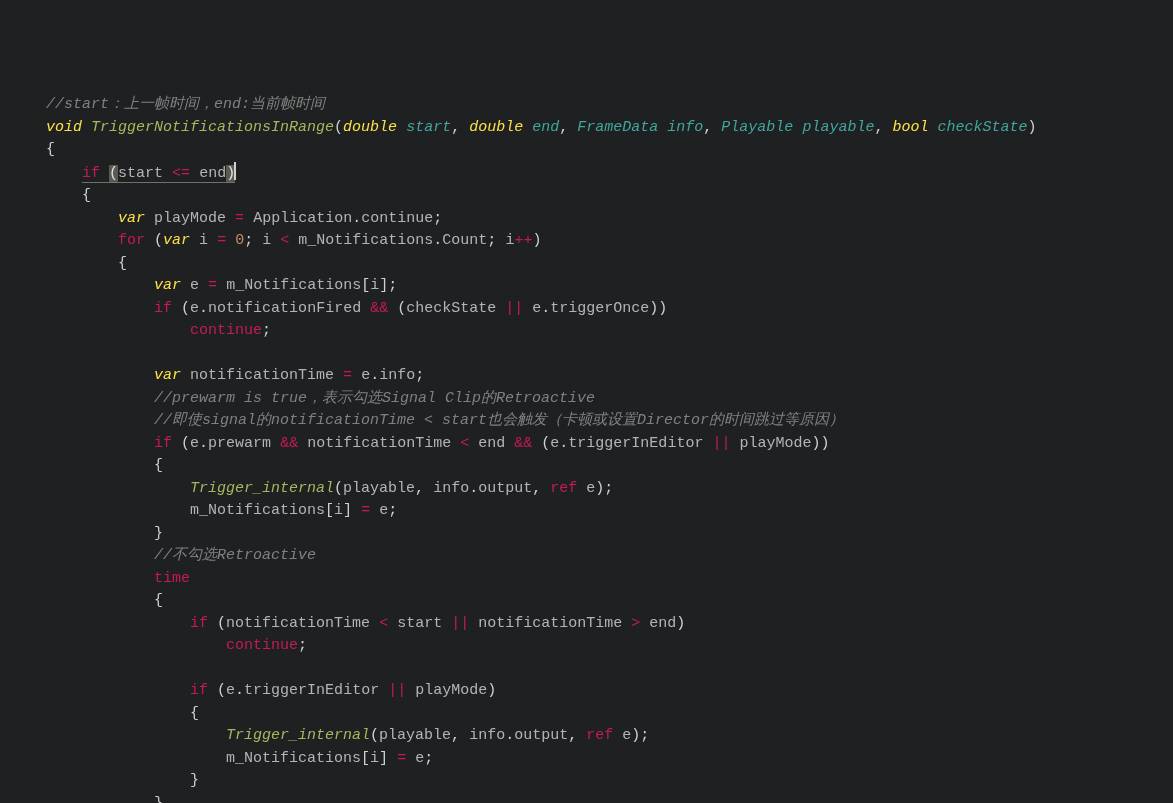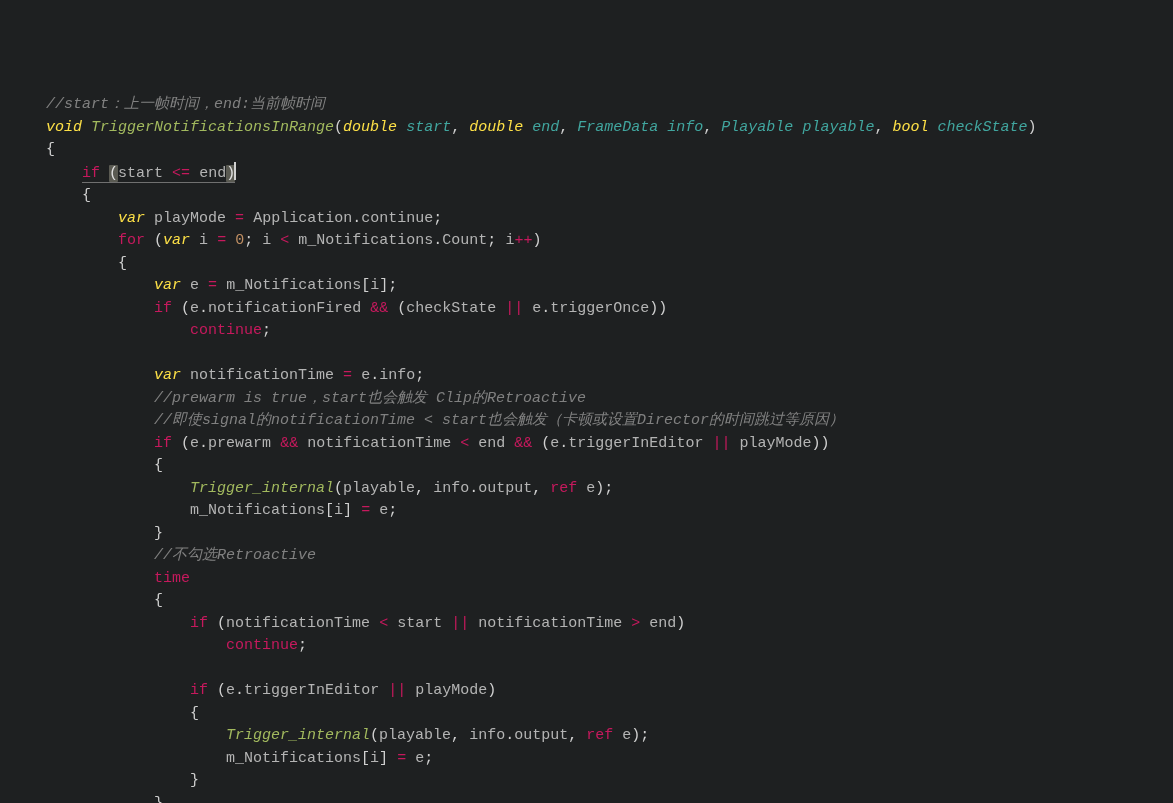--- a/index.html
+++ b/index.html
@@ -49,21 +49,21 @@
 <span><span>        </span><span class="underline-run"><span class="c-keyword2">if</span> <span class="c-paren-hl">(</span><span>start</span> <span class="c-op">&lt;=</span> <span>end</span><span class="c-paren-hl">)</span></span><span class="cursor"></span></span>
 <span><span>        </span><span class="c-punct-w">{</span></span>
 <span><span>            </span><span class="c-keyword">var</span> <span>playMode</span> <span class="c-op">=</span> <span>Application</span><span class="c-punct-w">.</span><span>continue</span><span class="c-punct-w">;</span></span>
 <span><span>            </span><span class="c-keyword2">for</span> <span class="c-punct-w">(</span><span class="c-keyword">var</span> <span>i</span> <span class="c-op">=</span> <span class="c-num">0</span><span class="c-punct-w">;</span> <span>i</span> <span class="c-op">&lt;</span> <span>m_Notifications</span><span class="c-punct-w">.</span><span>Count</span><span class="c-punct-w">;</span> <span>i</span><span class="c-op">++</span><span class="c-punct-w">)</span></span>
 <span><span>            </span><span class="c-punct-w">{</span></span>
 <span><span>                </span><span class="c-keyword">var</span> <span>e</span> <span class="c-op">=</span> <span>m_Notifications</span><span class="c-punct-w">[</span><span>i</span><span class="c-punct-w">]</span><span class="c-punct-w">;</span></span>
 <span><span>                </span><span class="c-keyword2">if</span> <span class="c-punct-w">(</span><span>e</span><span class="c-punct-w">.</span><span>notificationFired</span> <span class="c-op">&amp;&amp;</span> <span class="c-punct-w">(</span><span>checkState</span> <span class="c-op">||</span> <span>e</span><span class="c-punct-w">.</span><span>triggerOnce</span><span class="c-punct-w">)</span><span class="c-punct-w">)</span></span>
 <span><span>                    </span><span class="c-keyword2">continue</span><span class="c-punct-w">;</span></span>
 <span> </span>
 <span><span>                </span><span class="c-keyword">var</span> <span>notificationTime</span> <span class="c-op">=</span> <span>e</span><span class="c-punct-w">.</span><span>info</span><span class="c-punct-w">;</span></span>
-<span><span>                </span><span class="c-comment">//prewarm is true，start也会触发 Clip的Retroactive</span></span>
+<span><span>                </span><span class="c-comment">//prewarm is true，表示勾选Signal Clip的Retroactive</span></span>
 <span><span>                </span><span class="c-comment">//即使signal的notificationTime &lt; start也会触发（卡顿或设置Director的时间跳过等原因）</span></span>
 <span><span>                </span><span class="c-keyword2">if</span> <span class="c-punct-w">(</span><span>e</span><span class="c-punct-w">.</span><span>prewarm</span> <span class="c-op">&amp;&amp;</span> <span>notificationTime</span> <span class="c-op">&lt;</span> <span>end</span> <span class="c-op">&amp;&amp;</span> <span class="c-punct-w">(</span><span>e</span><span class="c-punct-w">.</span><span>triggerInEditor</span> <span class="c-op">||</span> <span>playMode</span><span class="c-punct-w">)</span><span class="c-punct-w">)</span></span>
 <span><span>                </span><span class="c-punct-w">{</span></span>
 <span><span>                    </span><span class="c-method">Trigger_internal</span><span class="c-punct-w">(</span><span>playable</span><span class="c-punct-w">,</span> <span>info</span><span class="c-punct-w">.</span><span>output</span><span class="c-punct-w">,</span> <span class="c-keyword2">ref</span> <span>e</span><span class="c-punct-w">)</span><span class="c-punct-w">;</span></span>
 <span><span>                    </span><span>m_Notifications</span><span class="c-punct-w">[</span><span>i</span><span class="c-punct-w">]</span> <span class="c-op">=</span> <span>e</span><span class="c-punct-w">;</span></span>
 <span><span>                </span><span class="c-punct-w">}</span></span>
 <span><span>                </span><span class="c-comment">//不勾选Retroactive</span></span>
 <span><span>                </span><span class="c-keyword2">time</span></span>
 <span><span>                </span><span class="c-punct-w">{</span></span>
 <span><span>                    </span><span class="c-keyword2">if</span> <span class="c-punct-w">(</span><span>notificationTime</span> <span class="c-op">&lt;</span> <span>start</span> <span class="c-op">||</span> <span>notificationTime</span> <span class="c-op">&gt;</span> <span>end</span><span class="c-punct-w">)</span></span>

